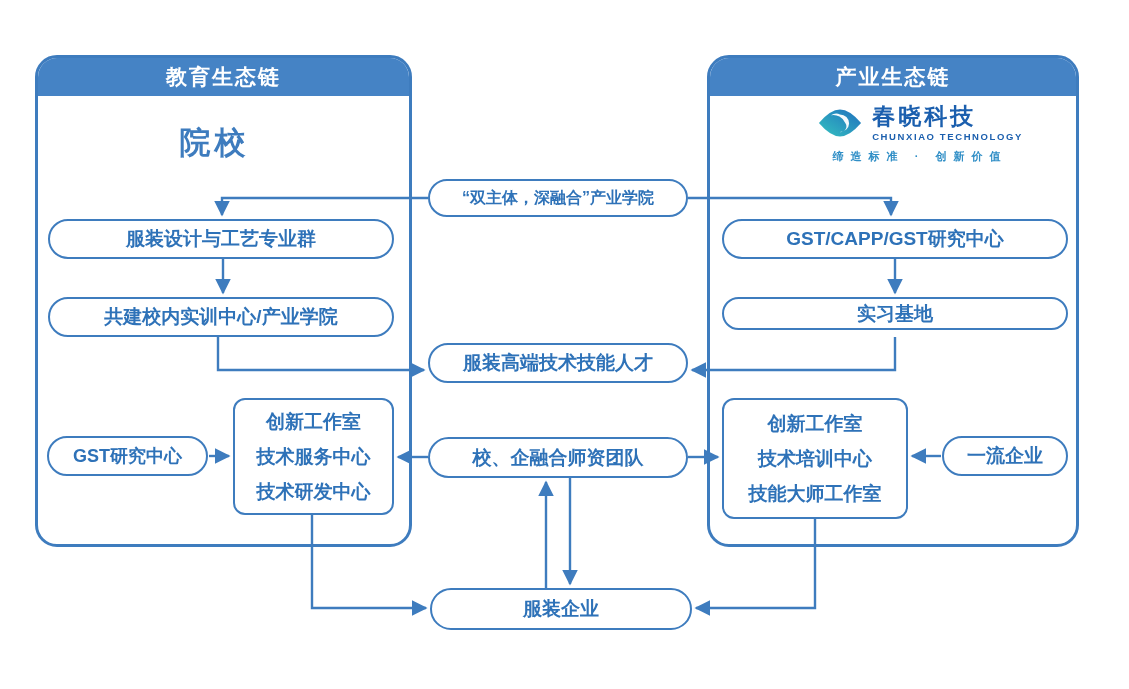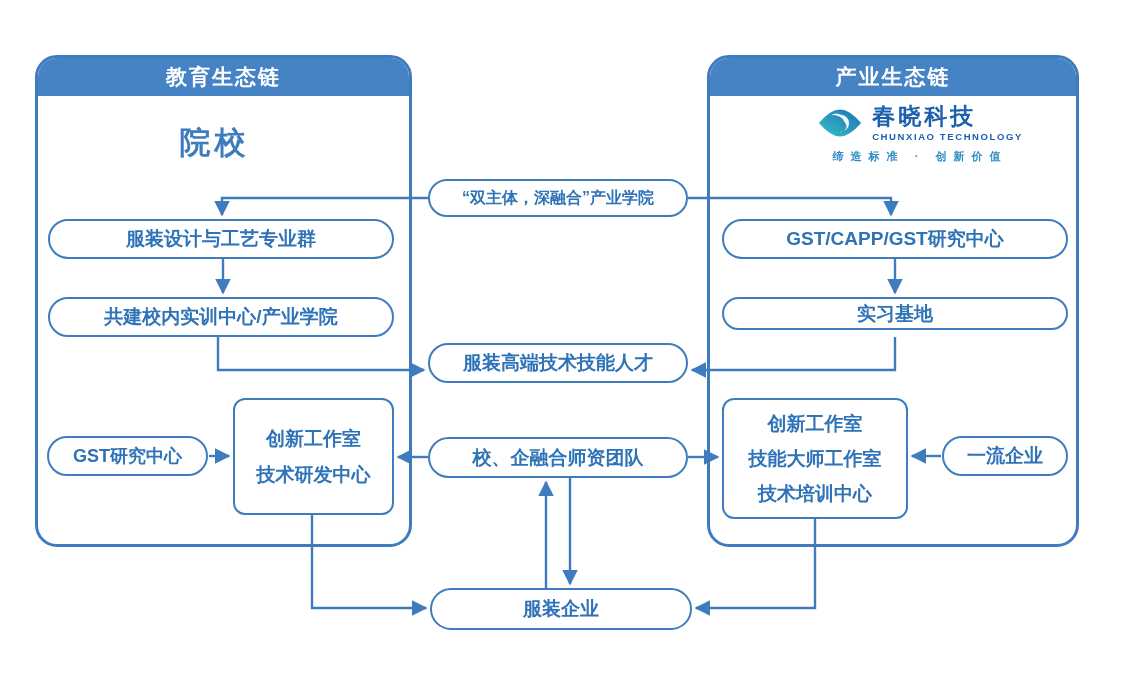--- a/index.html
+++ b/index.html
@@ -76,20 +76,21 @@
   <div class="big-heading" style="left:23px;top:122px;width:383px;">院校</div>
 
   <div class="pill" style="left:48px;top:219px;width:346px;height:40px;">服装设计与工艺专业群</div>
 
   <div class="pill" style="left:47px;top:436px;width:161px;height:40px;font-size:18px;">GST研究中心</div>
 
   <div class="pill" style="left:48px;top:297px;width:346px;height:40px;">共建校内实训中心/产业学院</div>
 
   <div class="pill box3" style="left:233px;top:398px;width:161px;height:117px;">
     <div>创新工作室</div>
+    <div>技术服务中心</div>
     <div>技术研发中心</div>
   </div>
 
   <div class="panel panel-right">
     <div class="panel-header">产业生态链</div>
   </div>
 
   <div class="logo">
     <div class="logo-row">
       <svg width="46" height="36" viewBox="0 0 48 36">
@@ -109,22 +110,22 @@
     </div>
     <div class="logo-tagline">缔造标准 · 创新价值</div>
   </div>
 
   <div class="pill" style="left:722px;top:219px;width:346px;height:40px;">GST/CAPP/GST研究中心</div>
 
   <div class="pill" style="left:722px;top:297px;width:346px;height:33px;">实习基地</div>
 
   <div class="pill box3" style="left:722px;top:398px;width:186px;height:121px;">
     <div>创新工作室</div>
+    <div>技术培训中心</div>
     <div>技能大师工作室</div>
-    <div>技术培训中心</div>
   </div>
 
   <div class="pill" style="left:942px;top:436px;width:126px;height:40px;">一流企业</div>
 
   <div class="pill" style="left:428px;top:179px;width:260px;height:38px;font-size:16px;">“双主体，深融合”产业学院</div>
 
   <div class="pill" style="left:428px;top:343px;width:260px;height:40px;">服装高端技术技能人才</div>
 
   <div class="pill" style="left:428px;top:437px;width:260px;height:41px;">校、企融合师资团队</div>
 

